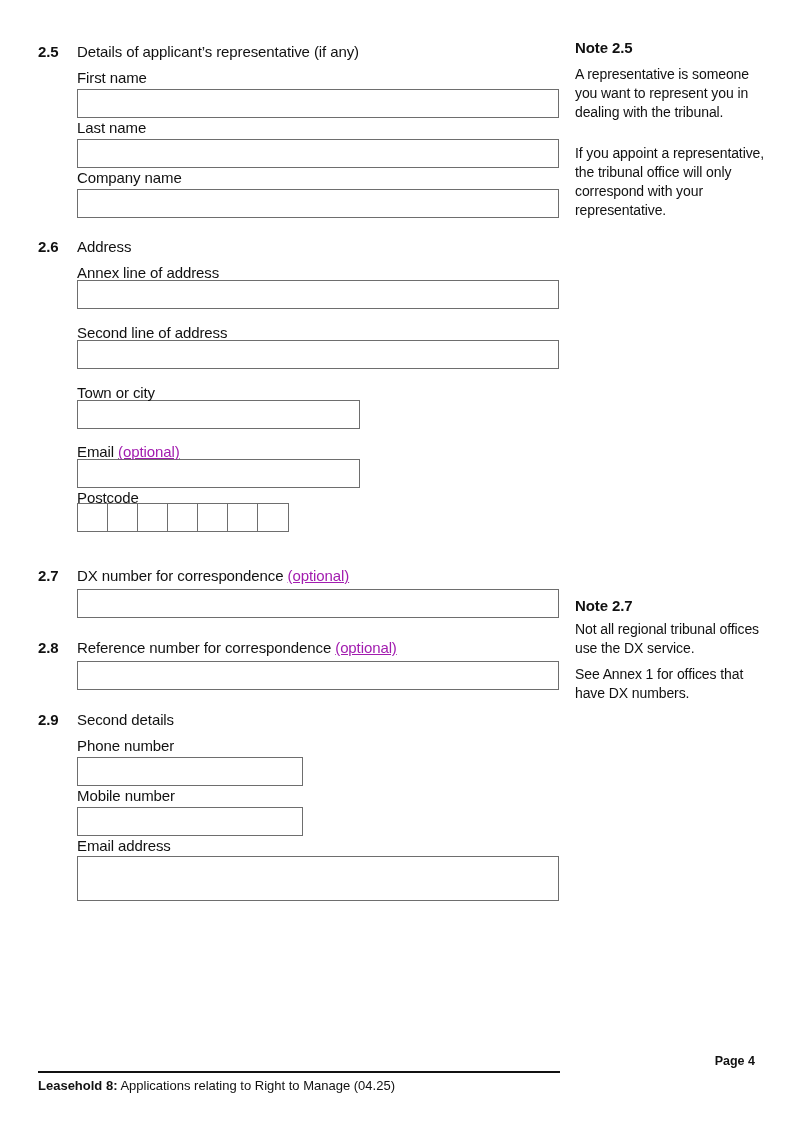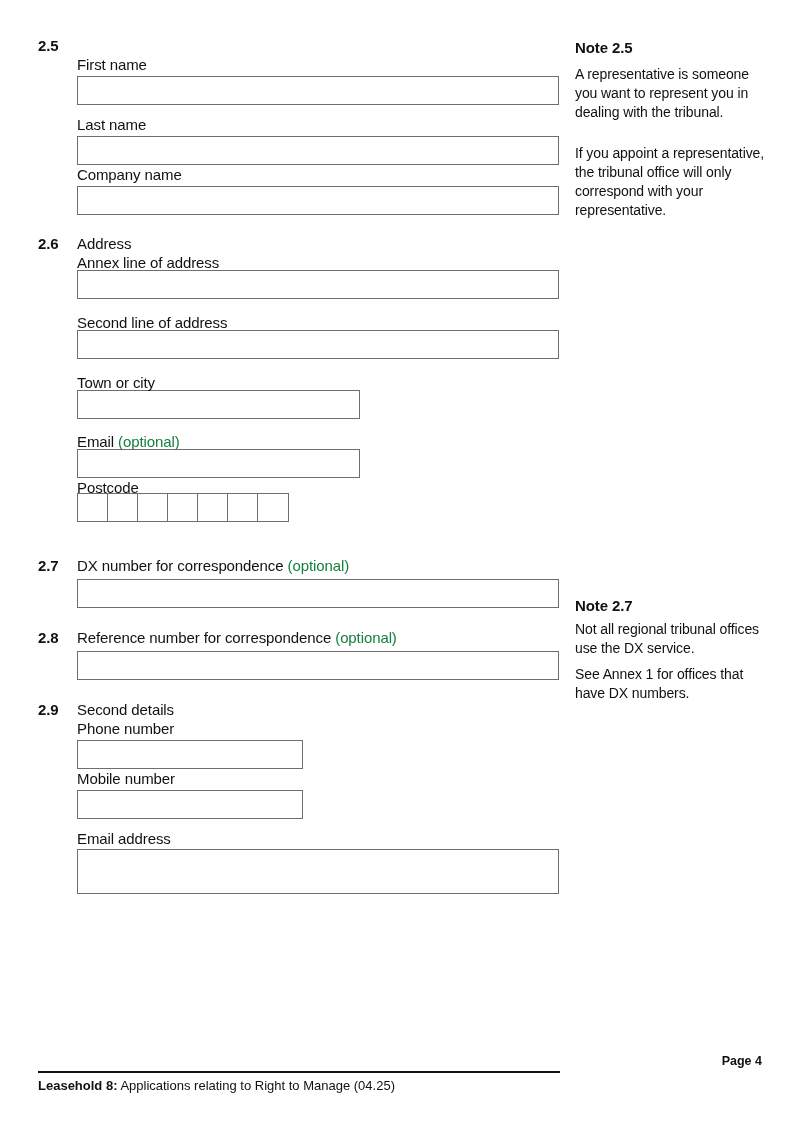--- a/index.html
+++ b/index.html
@@ -6,29 +6,29 @@
   body {
     width: 800px; height: 1130px;
     font-family: "Liberation Sans", "DejaVu Sans", sans-serif;
     color: #111111;
     position: relative;
     overflow: hidden;
   }
   .page { position: relative; width: 800px; height: 1130px; background: #ffffff; }
 
   
-  .main { position: absolute; left: 38px; top: 36px; width: 521px; }
+  .main { position: absolute; left: 38px; top: 42px; width: 521px; }
 
   .sec-head { display: flex; font-size: 15px; line-height: 19px; letter-spacing: -0.1px; }
   .sec-num { width: 39px; flex-shrink: 0; font-weight: bold; }
   .sec-title { font-weight: normal; }
 
   .indent { margin-left: 39px; }
   .field-label { font-size: 15px; line-height: 19px; letter-spacing: -0.1px; }
-  .opt { color: #15803d; }
+  .opt { color: #a21caf; text-decoration: underline; }
 
   input.box {
     display: block; box-sizing: border-box;
     width: 482px; height: 29px;
     border: 1.5px solid #6e6e6e; border-radius: 0;
     background: #ffffff; outline: none;
     font-family: inherit; font-size: 15px; color: #111111;
     padding: 2px 6px;
   }
   input.box.w-med { width: 283px; }
@@ -48,44 +48,45 @@
   
   .note { position: absolute; left: 575px; width: 196px; font-size: 14px; line-height: 19px; letter-spacing: -0.1px; }
   .note-title { font-weight: bold; font-size: 15px; line-height: 19px; }
   .note p { margin: 0; }
   .note .p1 { margin-top: 8px; }
   .note .p2 { margin-top: 22px; }
   .note.note27 .p1 { margin-top: 5px; }
   .note.note27 .p2 { margin-top: 7px; }
 
   
-  .page-num { position: absolute; top: 1054px; right: 38px; font-size: 12.5px; font-weight: bold; }
+  .page-num { position: absolute; top: 1054px; right: 45px; font-size: 12.5px; font-weight: bold; }
   .footer-rule { position: absolute; top: 1071px; left: 38px; width: 522px; height: 2px; background: #111111; }
   .footer-text { position: absolute; top: 1079px; left: 38px; font-size: 13px; line-height: 14px; }
   .footer-text .b { font-weight: bold; }
 
   
   .mt1 { margin-top: 1px; }  .mt2 { margin-top: 2px; }
-  .mt4 { margin-top: 4px; }  .mt7 { }
-  .mt10 { margin-top: 10px; } .mt11 { }
+  .mt4 { margin-top: 4px; }  .mt7 { margin-top: 7px; }
+  .mt10 { } .mt11 { }
   .mt13 { margin-top: 13px; } .mt14 { margin-top: 14px; }
   .mt19 { margin-top: 19px; } .mt20 { margin-top: 20px; }
   .mt34 { margin-top: 34px; }
   .mtm2 { margin-top: -2px; } .mtm4 { margin-top: -4px; }
   .h30 { height: 30px; }
 </style>
 </head>
 <body>
 
 <div class="page">
 
   <div class="main">
 
     <div class="sec-head">
       <span class="sec-num">2.5</span>
+      <span class="sec-title">Details of applicant’s representative (if any)</span>
     </div>
 
     <div class="field-label indent mt7">First name</div>
     <input type="text" class="box indent mt2" style="">
 
     <div class="field-label indent mt10">Last name</div>
     <input type="text" class="box indent mt2" style="">
 
     <div class="field-label indent mt11">Company name</div>
     <input type="text" class="box indent mt2" style="">

